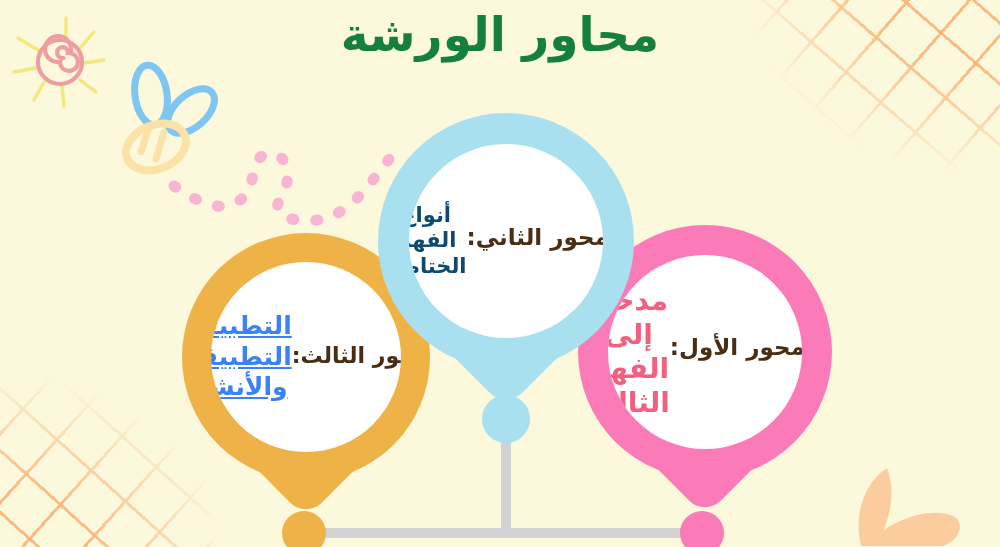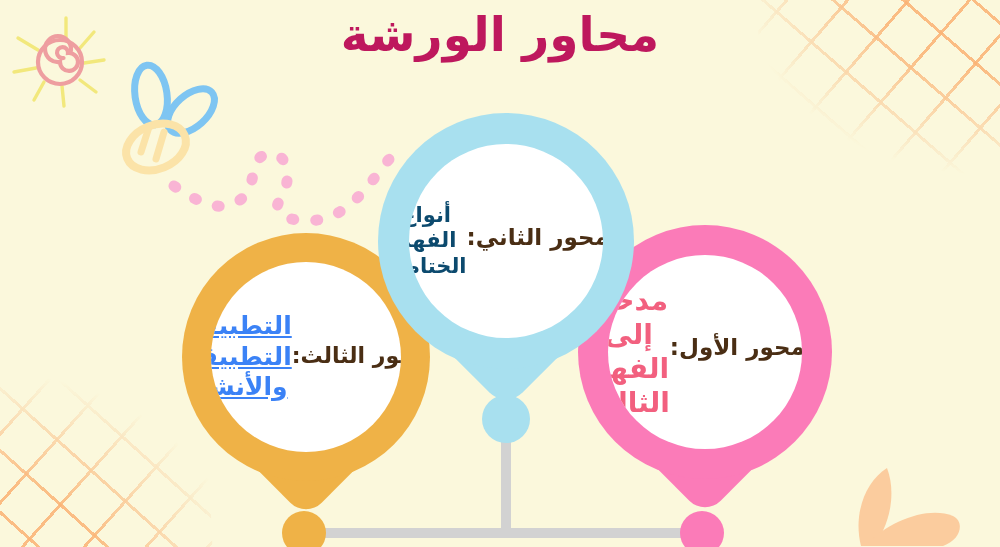--- a/index.html
+++ b/index.html
@@ -42,21 +42,21 @@
   }
 
   
   #title {
     position: absolute;
     top: 6px; left: 0; right: 0;
     text-align: center;
     font-family: "DejaVu Sans", "Liberation Sans", sans-serif;
     font-size: 47px;
     font-weight: 700;
-    color: #be185d;
+    color: #15803d;
     letter-spacing: 0;
     line-height: 1.25;
   }
 
   
   #baseline {
     position: absolute;
     left: 300px;
     top: 528px;
     width: 405px;

